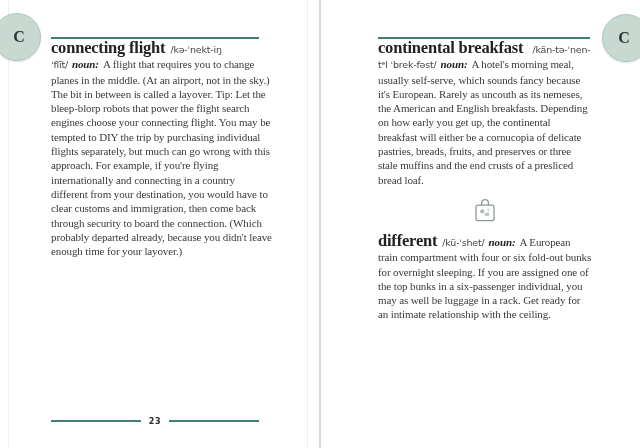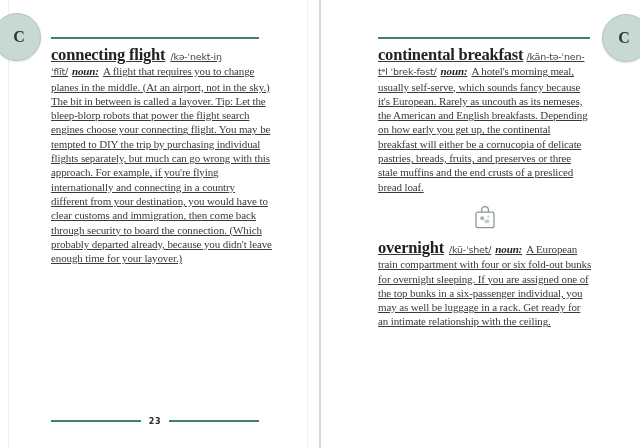--- a/index.html
+++ b/index.html
@@ -37,34 +37,34 @@
     font-family:"Liberation Serif", serif;
     font-weight:bold;font-size:16px;color:#273733;
     transform:translateX(2px);
   }
   .tab-right span{transform:translateX(-2px);}
 
   .rule{position:absolute;height:1.5px;background:#3e7f77;}
   .page.left .rule.top{left:42px;width:208px;top:37px;}
   .page.right .rule.top{left:57px;width:212px;top:37px;}
 
-  .textblock{position:absolute;top:48px;text-decoration:underline;}
+  .textblock{position:absolute;top:41px;}
   .page.left .textblock{left:42px;width:221px;}
   .page.right .textblock{left:57px;width:214px;}
 
   .entry p{
     margin:0;
     font-size:11px;line-height:14.3px;letter-spacing:-0.12px;
     text-align:left;
   }
   .headword{
     font-weight:bold;font-size:16.5px;letter-spacing:-0.2px;
     color:#222222;margin-right:5px;
   }
-  .headword.tight{margin-right:3px;}
+  .headword.tight{margin-right:9px;}
   .pron{
     font-family:"DejaVu Sans", sans-serif;
     font-size:9.5px;letter-spacing:-0.2px;color:#444;margin-right:4px;
   }
   .pos{font-weight:bold;font-style:italic;margin-right:4px;color:#222;}
 
   .divider{
     display:flex;justify-content:center;
     margin:11px 0 10px 0;
   }
@@ -134,20 +134,20 @@
             <rect x="3" y="7.2" width="18" height="15.5" rx="2" stroke="#8b9a95" stroke-width="1.3"></rect>
             <circle cx="9.2" cy="13.2" r="2" fill="#8b9a95" opacity="0.75"></circle>
             <rect x="11.6" y="14.6" width="4.6" height="3.4" rx="0.7" transform="rotate(-12 13.9 16.3)" fill="#8b9a95" opacity="0.55"></rect>
             <circle cx="15.4" cy="11.6" r="1.2" fill="#8b9a95" opacity="0.45"></circle>
           </svg>
         </span>
       </div>
 
       <div class="entry">
         <p>
-          <span class="headword">overnight</span><span class="pron">/kü-ˈshet/</span><span class="pos">noun:</span><span class="def">A European train compartment with four or six fold-out bunks for overnight sleeping. If you are assigned one of the top bunks in a six-passenger individual, you may as well be luggage in a rack. Get ready for an intimate relationship with the ceiling.</span>
+          <span class="headword">different</span><span class="pron">/kü-ˈshet/</span><span class="pos">noun:</span><span class="def">A European train compartment with four or six fold-out bunks for overnight sleeping. If you are assigned one of the top bunks in a six-passenger individual, you may as well be luggage in a rack. Get ready for an intimate relationship with the ceiling.</span>
         </p>
       </div>
     </div>
 
   </div>
 
 </div>
 
 </body></html>

